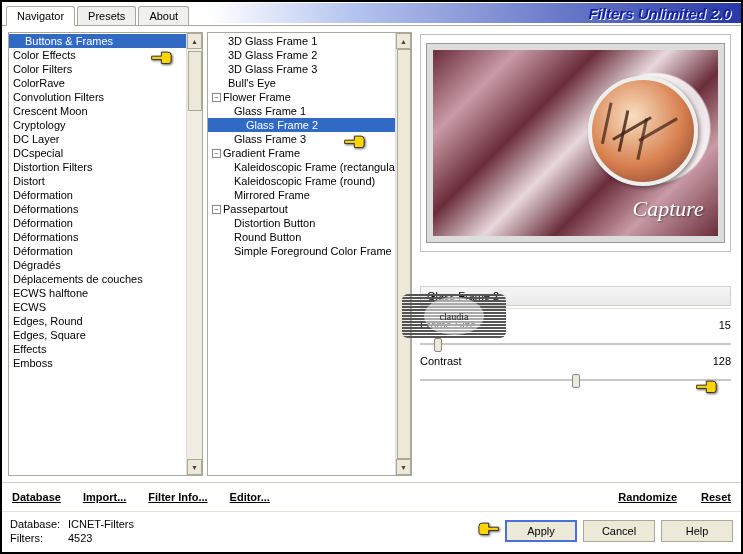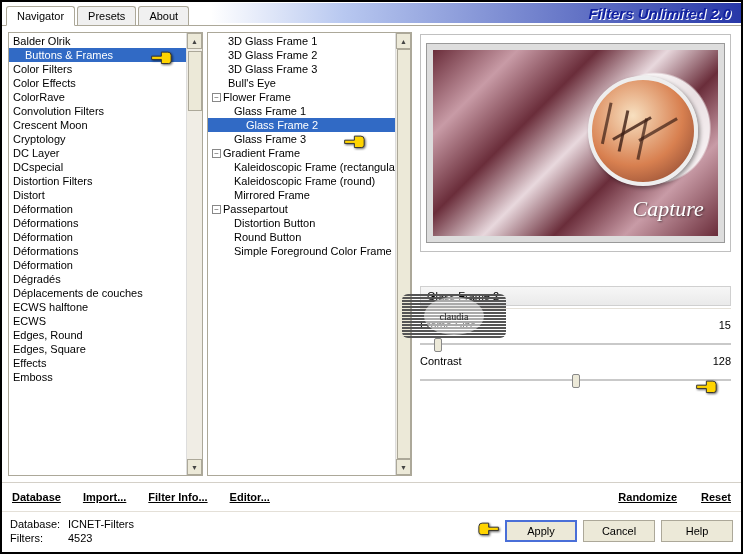--- a/index.html
+++ b/index.html
@@ -87,24 +87,23 @@
     <div class="title-strip">
       <span class="title-text">Filters Unlimited 2.0</span>
     </div>
   </div>
 
   <div class="main">
 
     <div class="col-left">
       <div class="listwrap">
         <div class="list" id="cat-list">
-            <div class="list-item">Balder Olrik</div>
             <div class="list-item sel">Buttons &amp; Frames</div>
+            <div class="list-item">Color Effects</div>
             <div class="list-item">Color Filters</div>
-            <div class="list-item">Color Effects</div>
             <div class="list-item">ColorRave</div>
             <div class="list-item">Convolution Filters</div>
             <div class="list-item">Crescent Moon</div>
             <div class="list-item">Cryptology</div>
             <div class="list-item">DC Layer</div>
             <div class="list-item">DCspecial</div>
             <div class="list-item">Distortion Filters</div>
             <div class="list-item">Distort</div>
             <div class="list-item">Déformation</div>
             <div class="list-item">Déformations</div>

